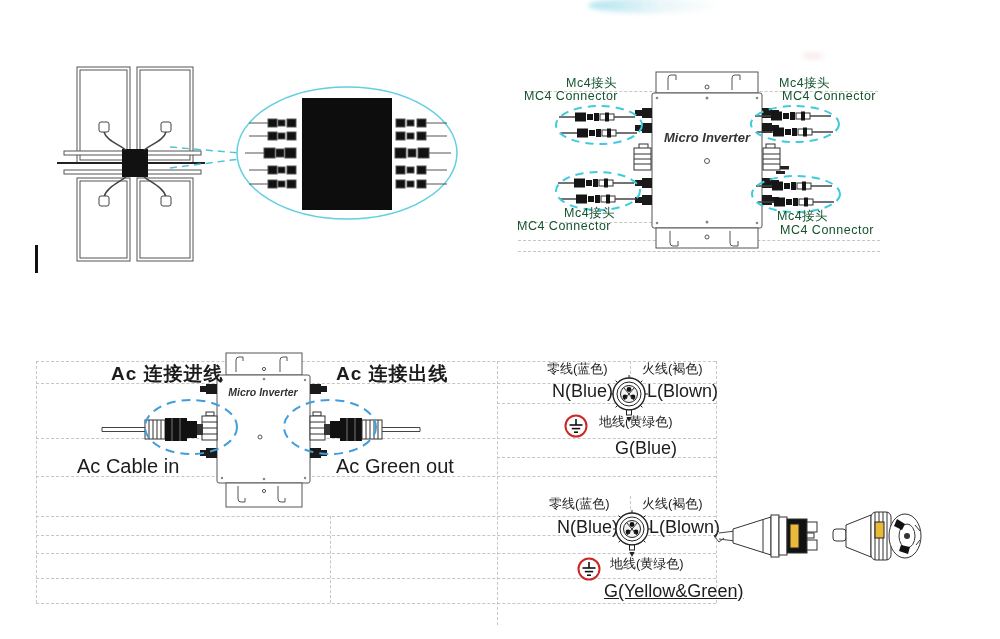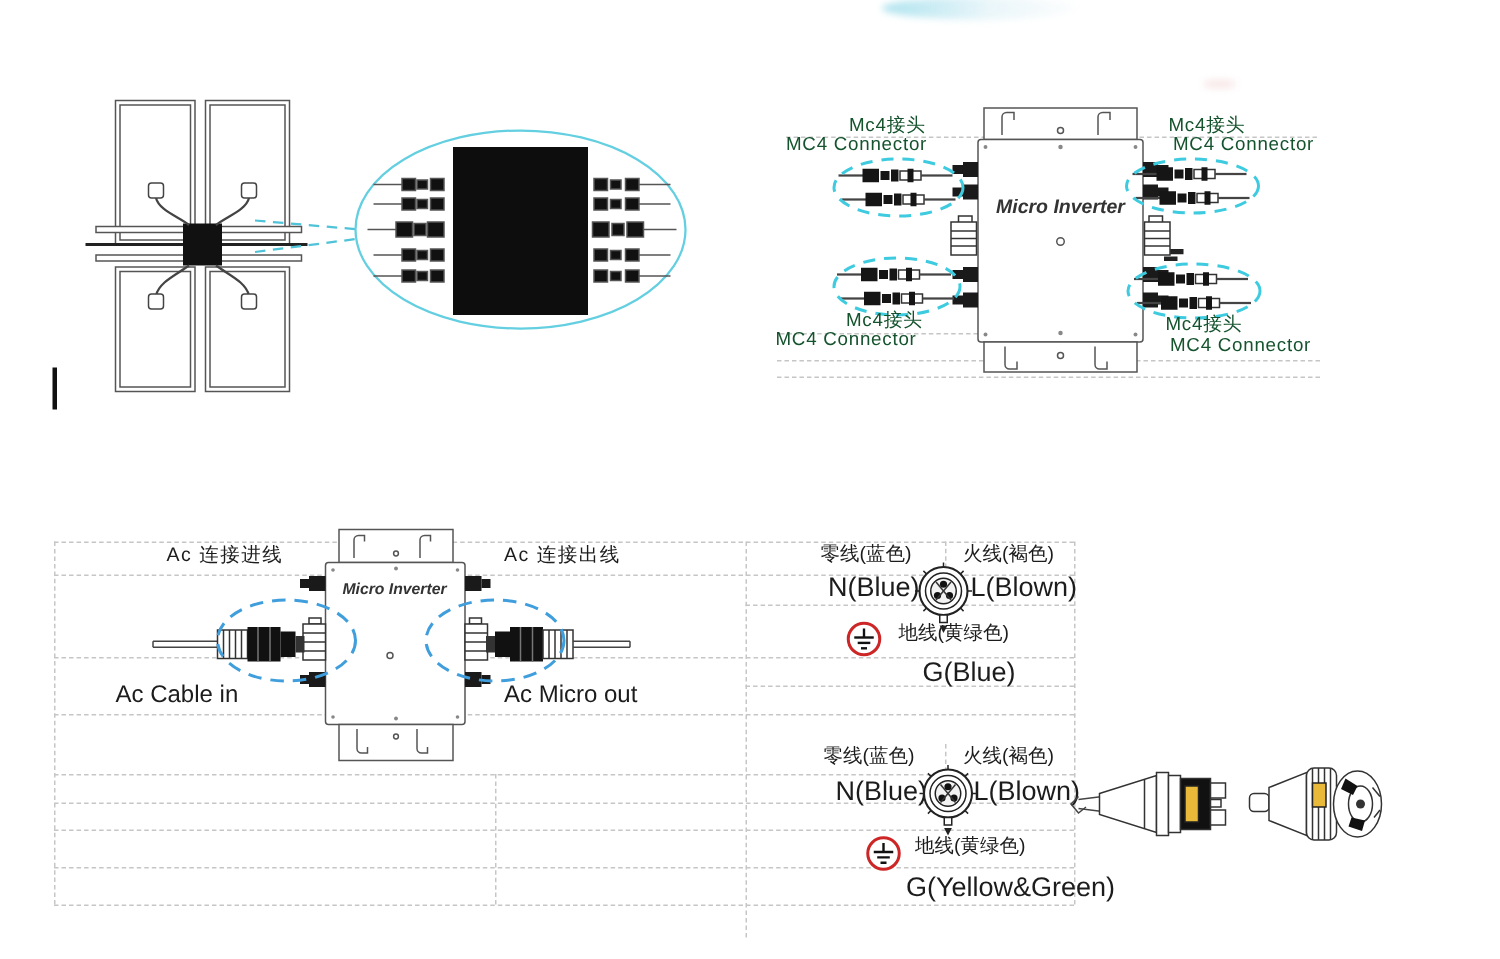--- a/index.html
+++ b/index.html
@@ -1,21 +1,21 @@
 <!DOCTYPE html>
 <html><head>
 <meta charset="utf-8">
 <style>
   html,body{margin:0;padding:0;background:#fff;}
   #stage{position:relative;width:1000px;height:639px;background:#fff;overflow:hidden;
          font-family:"Liberation Sans","DejaVu Sans",sans-serif;color:#1c1c1c;}
   .lbl{position:absolute;white-space:nowrap;color:#1c1c1c;font-size:13px;line-height:1.15;}
   .lbl.mc4{font-size:12.5px;letter-spacing:.5px;color:#14532d;}
-  .lbl.cnbig{font-size:13px;letter-spacing:1px;}
-  .lbl.enbig{font-size:16px;}
+  .lbl.cnbig{font-size:19px;letter-spacing:1px;font-weight:bold;}
+  .lbl.enbig{font-size:20px;}
   .lbl.legend-cn{font-size:13px;}
   .lbl.legend-en{font-size:18px;}
   .gh{position:absolute;height:0;border-top:1px dashed #c6c6c6;}
   .gv{position:absolute;width:0;border-left:1px dashed #c6c6c6;}
   svg{position:absolute;overflow:visible;}
   .smudge{position:absolute;filter:blur(2.5px);border-radius:50%;}
 </style>
 </head>
 <body>
 
@@ -329,21 +329,21 @@
       <line x1="352" y1="79.5" x2="390" y2="79.5" stroke="#444"></line>
       <line x1="352" y1="83.5" x2="390" y2="83.5" stroke="#444"></line>
       <line x1="390" y1="79.5" x2="390" y2="83.5" stroke="#444"></line>
     </g>
     <ellipse cx="300" cy="79" rx="46" ry="27" fill="none" stroke="#3f9edb" stroke-width="2" stroke-dasharray="9 6"></ellipse>
   </svg>
 
   <div class="lbl cnbig" style="left:111px;top:363px;">Ac 连接进线</div>
   <div class="lbl cnbig" style="left:336px;top:363px;">Ac 连接出线</div>
   <div class="lbl enbig" style="left:77px;top:455px;">Ac Cable in</div>
-  <div class="lbl enbig" style="left:336px;top:455px;">Ac Micro out</div>
+  <div class="lbl enbig" style="left:336px;top:455px;">Ac Green out</div>
 
   <div class="lbl legend-cn" style="left:547px;top:362px;">零线(蓝色)</div>
   <div class="lbl legend-cn" style="left:642px;top:362px;">火线(褐色)</div>
   <div class="lbl legend-en" style="left:552px;top:381px;">N(Blue)</div>
   <div class="lbl legend-en" style="left:647px;top:381px;">L(Blown)</div>
   <div class="lbl legend-cn" style="left:599px;top:415px;">地线(黄绿色)</div>
   <div class="lbl legend-en" style="left:615px;top:438px;">G(Blue)</div>
 
   <svg style="left:606px;top:371px;" width="46" height="46" viewBox="-23 -23 46 46">
     <circle r="16" fill="#fff" stroke="#222" stroke-width="1.4"></circle>
@@ -375,21 +375,21 @@
       <line x1="-4.2" y1="2.6" x2="4.2" y2="2.6"></line>
       <line x1="-2" y1="6.2" x2="2" y2="6.2"></line>
     </g>
   </svg>
 
   <div class="lbl legend-cn" style="left:549px;top:497px;">零线(蓝色)</div>
   <div class="lbl legend-cn" style="left:642px;top:497px;">火线(褐色)</div>
   <div class="lbl legend-en" style="left:557px;top:517px;">N(Blue)</div>
   <div class="lbl legend-en" style="left:649px;top:517px;">L(Blown)</div>
   <div class="lbl legend-cn" style="left:610px;top:557px;">地线(黄绿色)</div>
-  <div class="lbl legend-en" style="left:604px;top:581px;">G(Yellow&amp;Green)</div>
+  <div class="lbl legend-en" style="left:604px;top:581px;text-decoration:underline;">G(Yellow&amp;Green)</div>
 
   <svg style="left:609px;top:506px;" width="46" height="46" viewBox="-23 -23 46 46">
     <circle r="16" fill="#fff" stroke="#222" stroke-width="1.4"></circle>
     <g stroke="#222">
       <line x1="0" y1="-16" x2="0" y2="-19"></line>
         <line x1="11.3" y1="-11.3" x2="13.4" y2="-13.4"></line>
       <line x1="-11.3" y1="-11.3" x2="-13.4" y2="-13.4"></line>
         <line x1="16" y1="0" x2="19" y2="0"></line>
       <line x1="-16" y1="0" x2="-19" y2="0"></line>
         <line x1="11.3" y1="11.3" x2="13.4" y2="13.4"></line>

